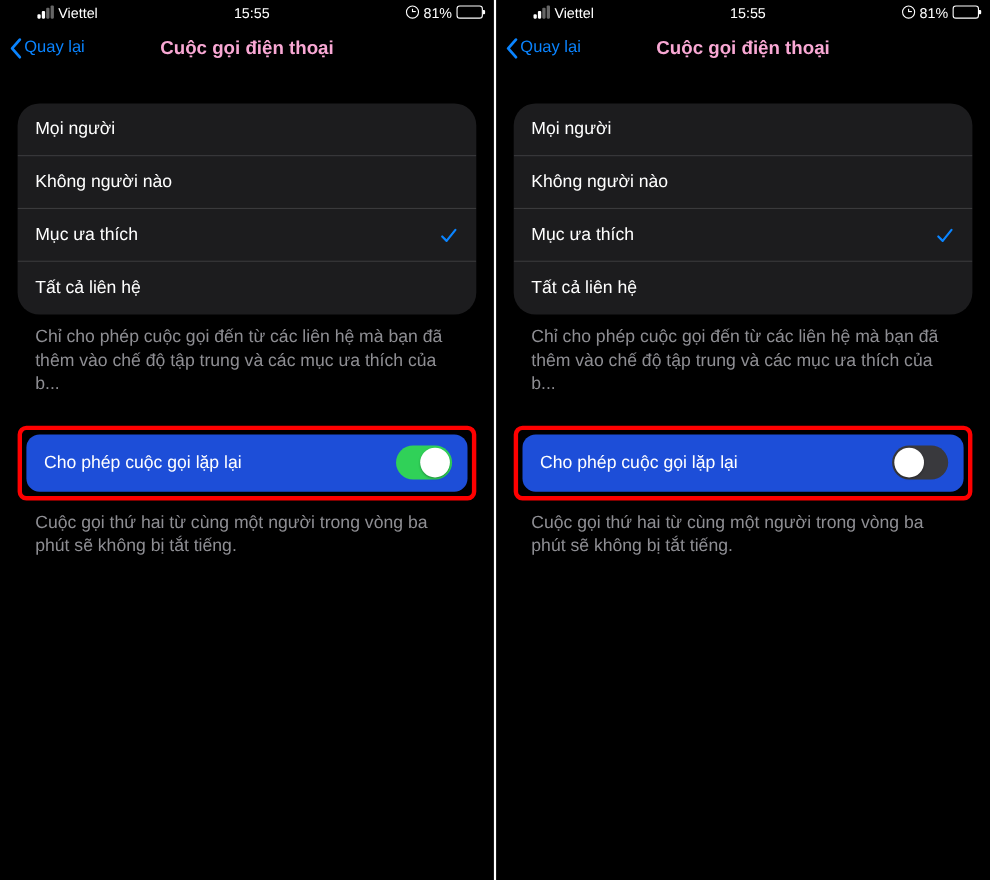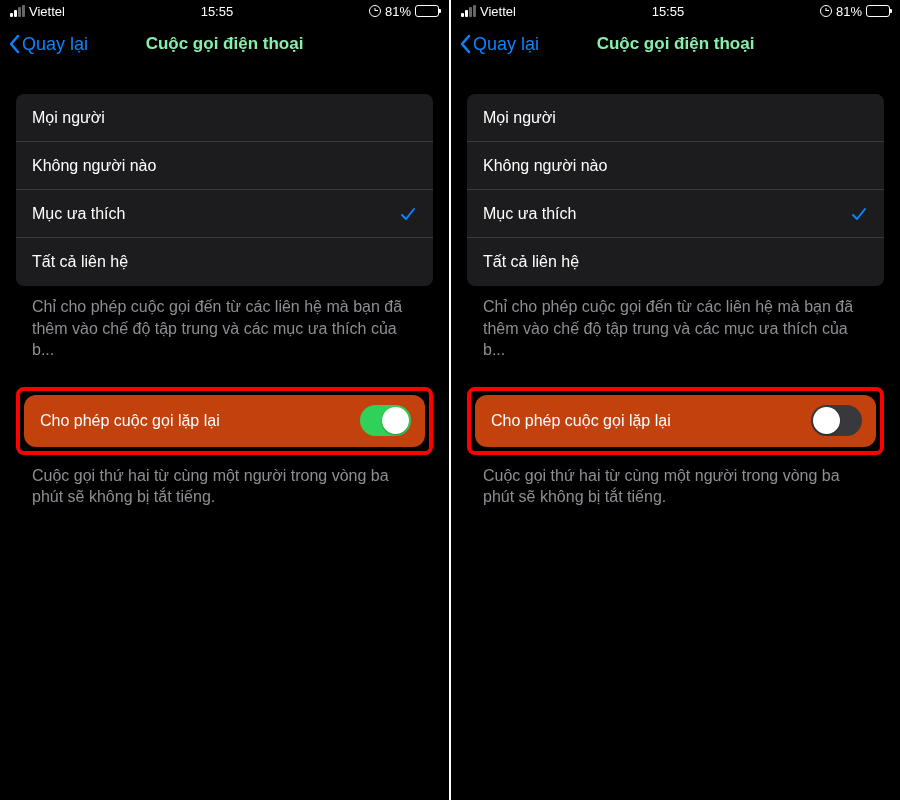--- a/index.html
+++ b/index.html
@@ -20,20 +20,21 @@
   }
   .status-bar {
     height: 22px;
     display: flex;
     align-items: center;
     justify-content: space-between;
     padding: 0 10px;
     color: #fff;
     font-size: 13px;
     font-weight: 500;
+    margin-left: 24px;
   }
   .status-left { display: flex; align-items: center; gap: 4px; }
   .status-right { display: flex; align-items: center; gap: 4px; text-align: center; }
   .signal-icon { display: inline-flex; align-items: flex-end; gap: 1px; }
   .signal-icon span { width: 3px; background: #fff; border-radius: 1px; }
   .signal-icon span:nth-child(1){height:4px;} .signal-icon span:nth-child(2){height:7px;}
   .signal-icon span:nth-child(3){height:10px;opacity:.4;} .signal-icon span:nth-child(4){height:12px;opacity:.4;}
   .battery-icon { width: 24px; height: 12px; border: 1px solid #fff; border-radius: 3px; position: relative; padding:1px;}
   .battery-icon::after{content:'';position:absolute;right:-3px;top:3px;width:2px;height:4px;background:#fff;border-radius:0 1px 1px 0;}
   .battery-fill{height:100%;width:81%;background:#fff;border-radius:1px;}
@@ -42,46 +43,45 @@
   .alarm-icon::after{content:'';position:absolute;top:4px;left:5px;width:3px;height:1px;background:#fff;}
   .nav-bar {
     height: 44px;
     display: flex;
     align-items: center;
     position: relative;
     padding: 0 8px;
   }
   .back-btn {
     display: flex;
-    align-items: center;
     color: #0a84ff;
-    font-size: 18px;
+    font-size: 15px;
     gap: 2px;
   }
   .chevron-left {
     width: 12px; height: 20px;
     display:inline-block;
   }
   .chevron-left svg{display:block;}
   .nav-title {
     position: absolute;
     left: 50%;
     transform: translateX(-50%);
-    color: #86efac;
+    color: #f9a8d4;
     font-size: 17px;
     font-weight: 600;
   }
   .content {
     flex: 1;
     padding: 28px 16px 0 16px;
     overflow: hidden;
   }
   .list-group {
     background: #1c1c1e;
-    border-radius: 8px;
+    border-radius: 20px;
     overflow: hidden;
   }
   .list-row {
     height: 48px;
     display: flex;
     align-items: center;
     justify-content: space-between;
     padding: 0 16px;
     color: #fff;
     font-size: 16px;
@@ -96,21 +96,21 @@
     line-height: 1.35;
     padding: 10px 16px 0 16px;
   }
   .highlight-box {
     margin-top: 26px;
     border: 4px solid #ff0000;
     border-radius: 8px;
     padding: 4px;
   }
   .toggle-row {
-    background: #c2410c;
+    background: #1d4ed8;
     border-radius: 12px;
     height: 52px;
     display: flex;
     align-items: center;
     justify-content: space-between;
     padding: 0 14px 0 16px;
     color: #fff;
     font-size: 16px;
   }
   .switch {

